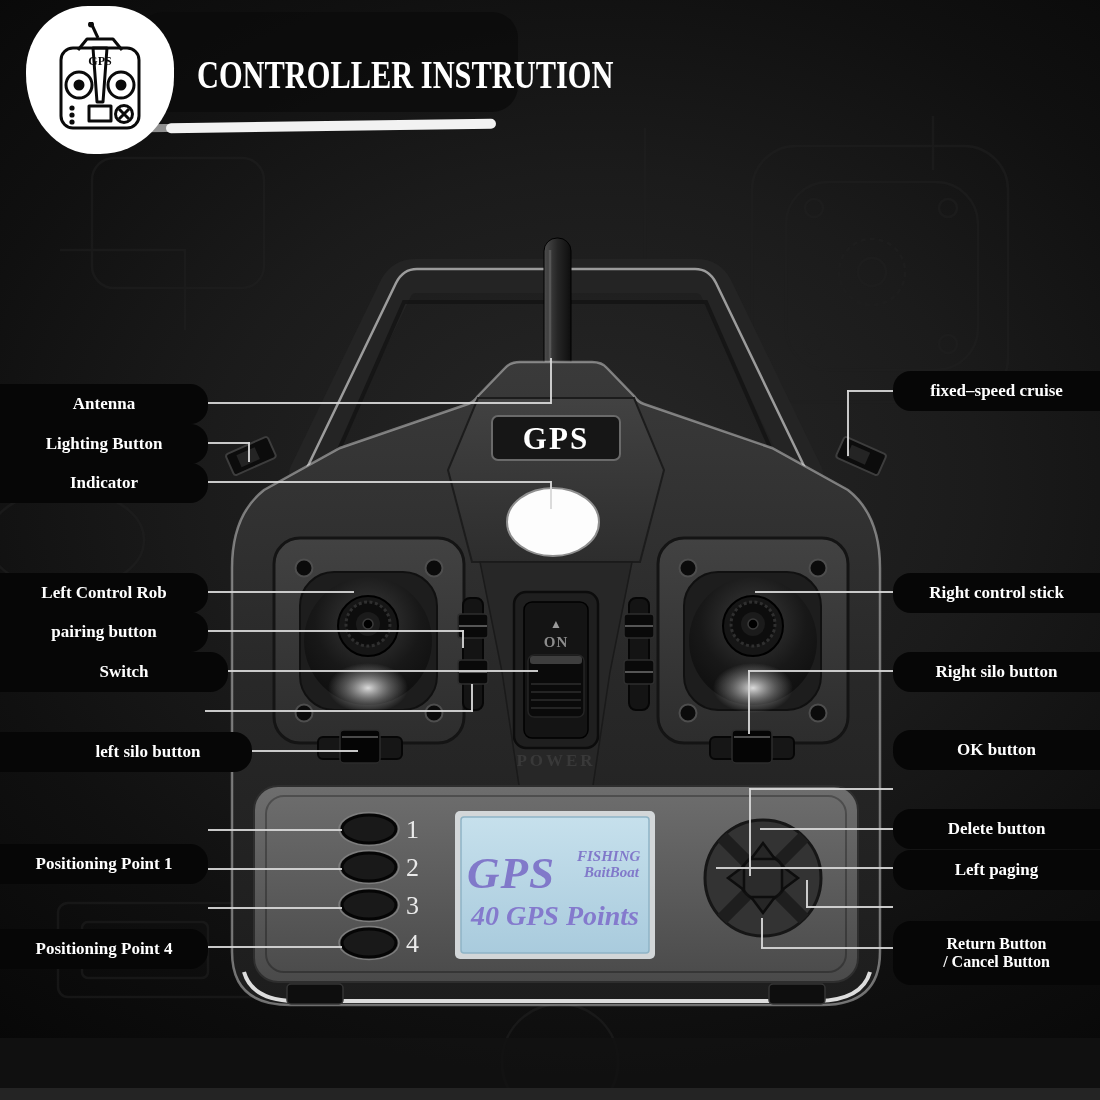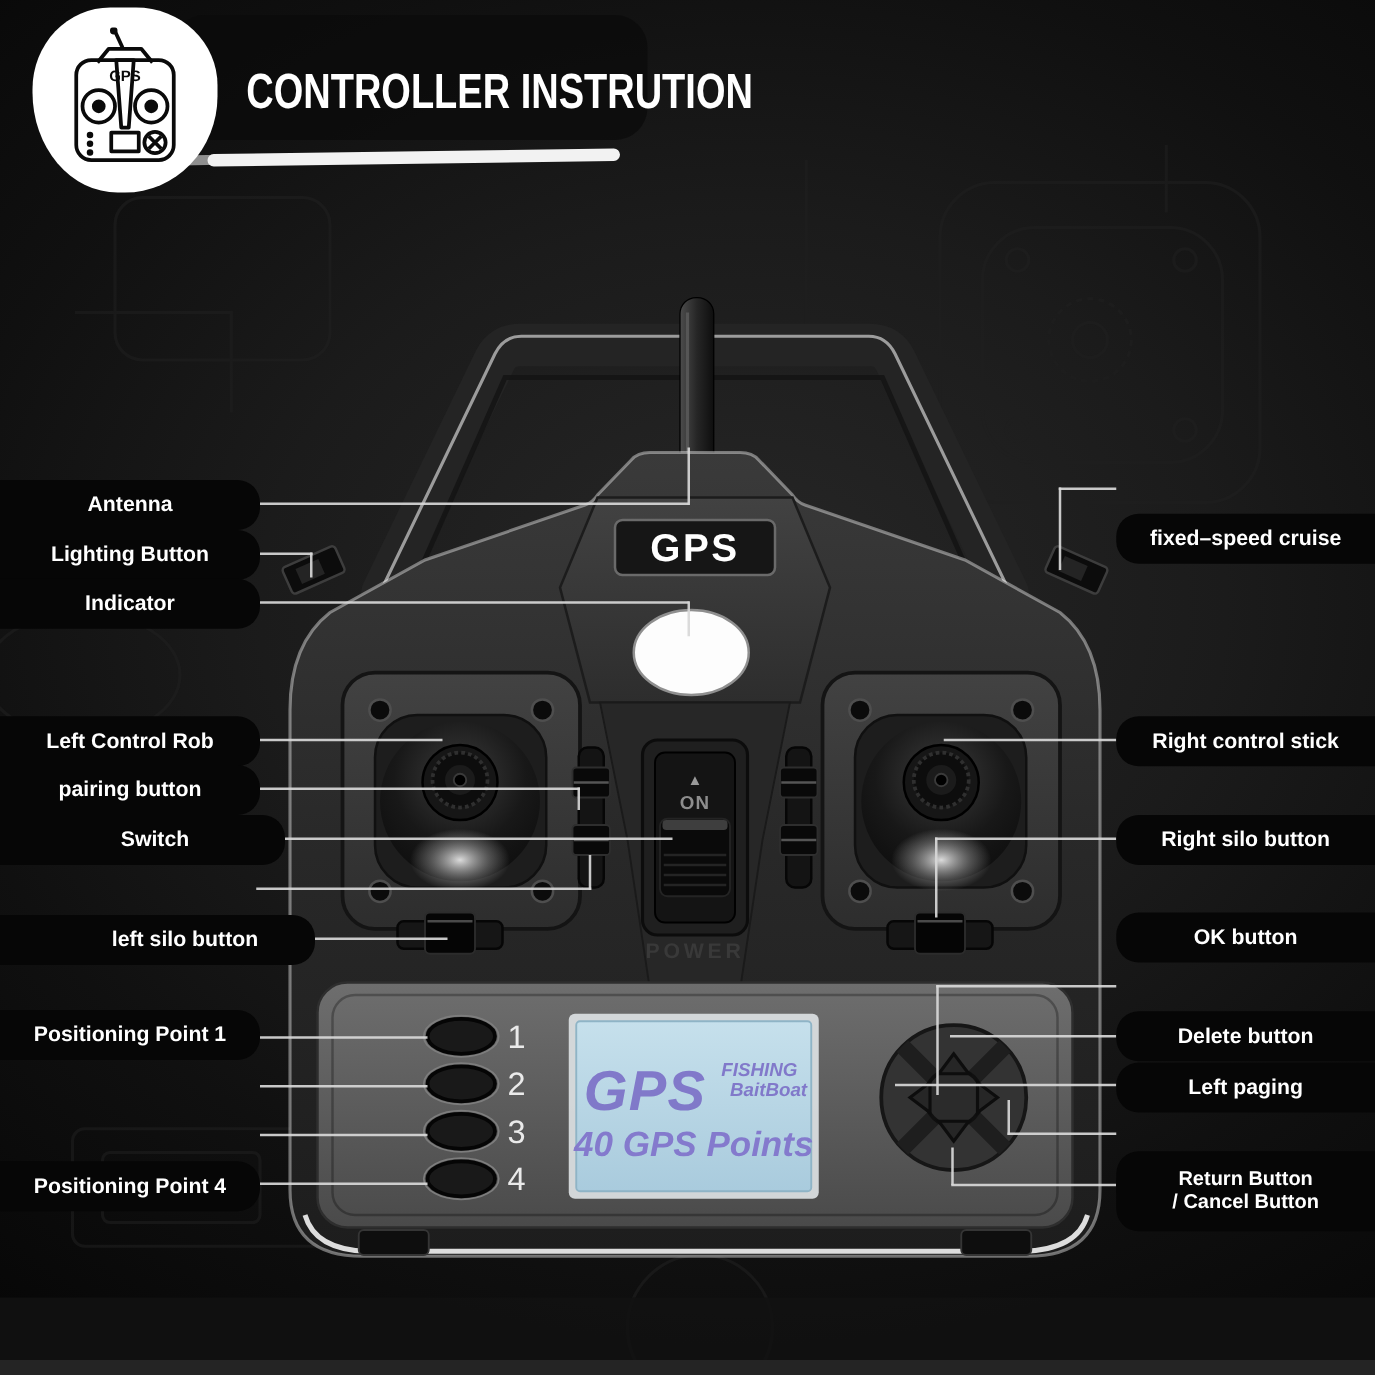--- a/index.html
+++ b/index.html
@@ -1,18 +1,18 @@
 <!DOCTYPE html>
 <html><head>
 <meta charset="utf-8">
 <style>
   html,body{margin:0;padding:0;background:#000;}
   .stage{
     position:relative;width:1100px;height:1100px;overflow:hidden;
-    font-family:Liberation Sans, sans-serif;
+    font-family:Liberation Serif, serif;
     background:radial-gradient(ellipse 920px 740px at 54% 44%, #272727 0%, #1b1b1b 42%, #101010 70%, #070707 100%);
   }
   .layer{position:absolute;left:0;top:0;}
   
   .title-backdrop{position:absolute;left:138px;top:12px;width:380px;height:100px;background:#0b0b0b;border-radius:26px;opacity:.75;z-index:2;}
   .icon-blob{
     position:absolute;left:26px;top:6px;width:148px;height:148px;background:#ffffff;z-index:7;
     border-radius:42% 44% 50% 46% / 44% 42% 52% 54%;
     display:flex;align-items:center;justify-content:center;
   }
@@ -333,28 +333,28 @@
     </div>
   <div class="pill pill-left" style="top:612px;">
       <span>pairing button</span>
     </div>
   <div class="pill pill-left" style="top:652px;padding-left:20px;">
       <span>Switch</span>
     </div>
   <div class="pill pill-left" style="top:732px;padding-left:44px;">
       <span>left silo button</span>
     </div>
-  <div class="pill pill-left" style="top:808px;">
+  <div class="pill pill-left" style="top:844px;">
       <span>Positioning Point 1</span>
     </div>
   <div class="pill pill-left" style="top:929px;">
       <span>Positioning Point 4</span>
     </div>
 
-  <div class="pill pill-right" style="top:371px;margin-top:40px;">
+  <div class="pill pill-right" style="top:371px;">
       <span>fixed–speed cruise</span>
     </div>
   <div class="pill pill-right" style="top:573px;">
       <span>Right control stick</span>
     </div>
   <div class="pill pill-right" style="top:652px;">
       <span>Right silo button</span>
     </div>
   <div class="pill pill-right" style="top:730px;">
       <span>OK button</span>

